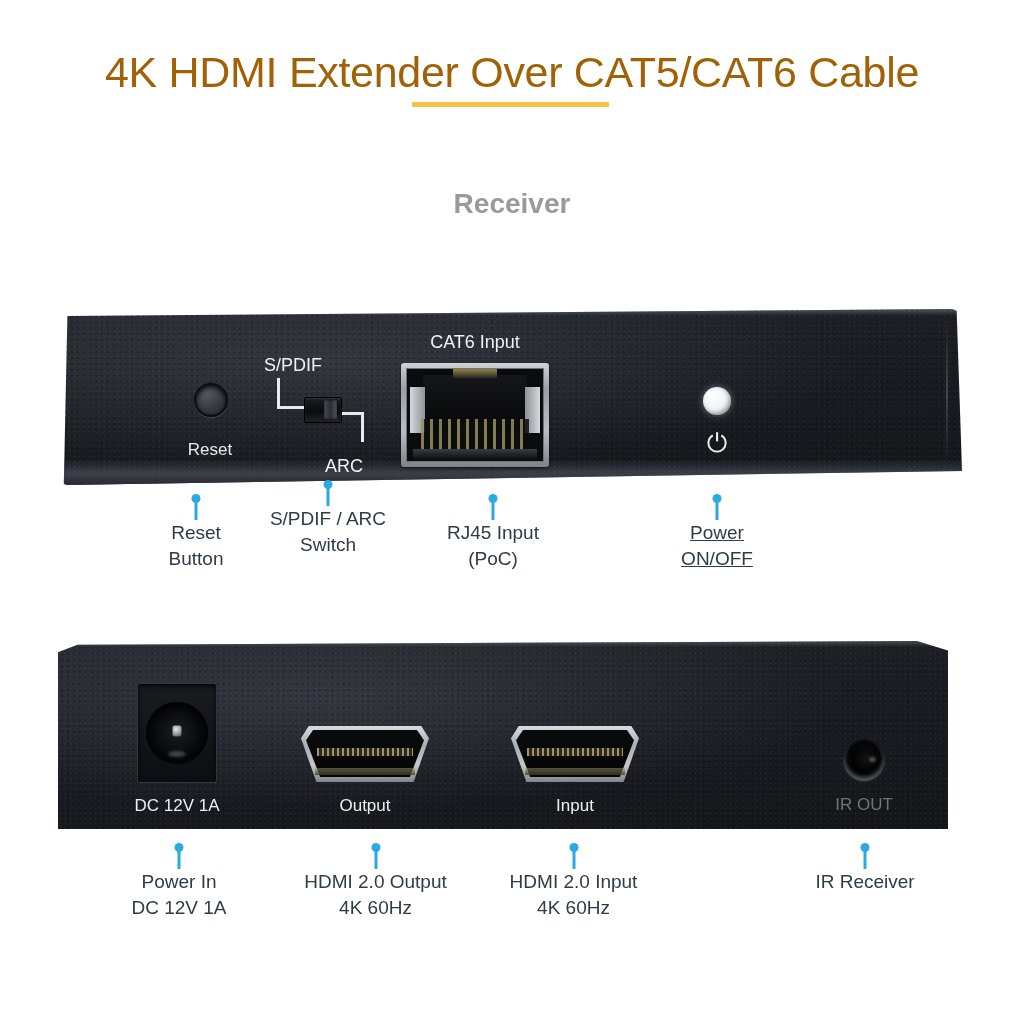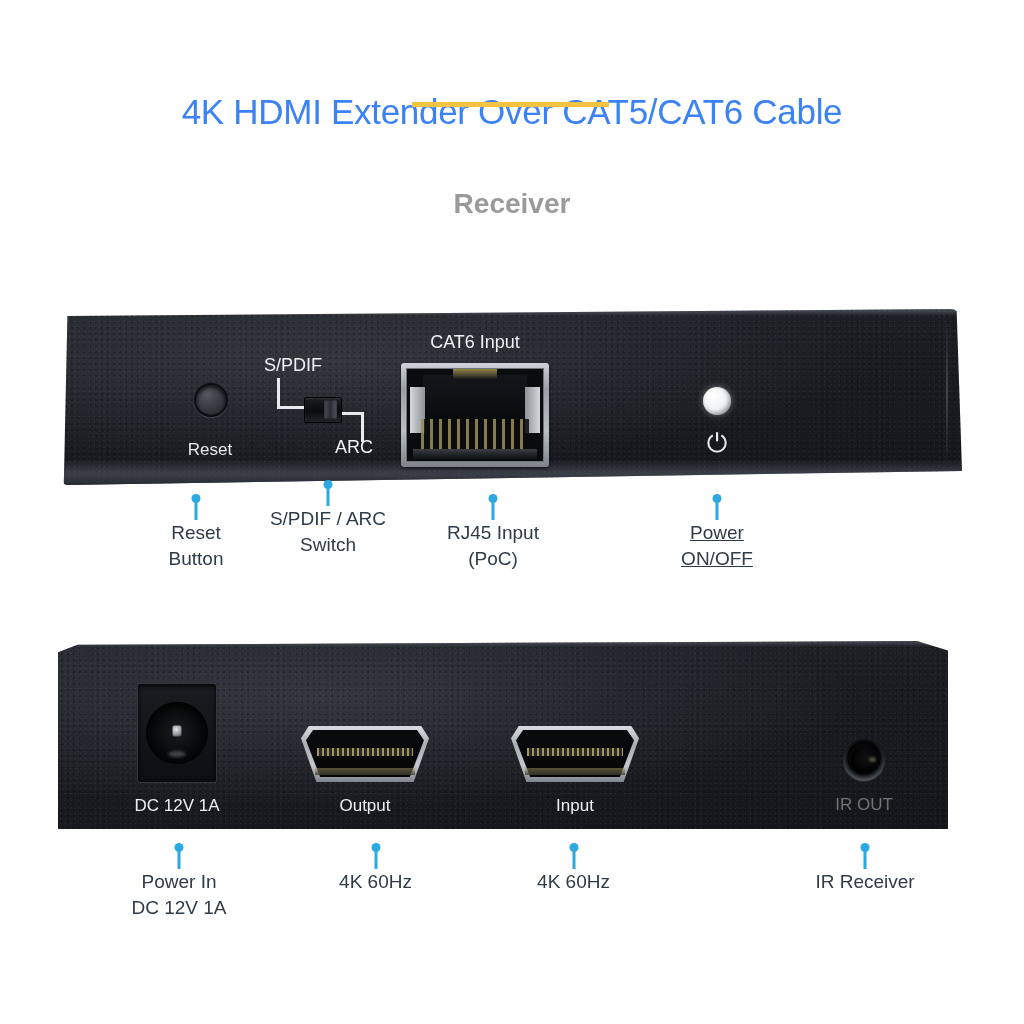--- a/index.html
+++ b/index.html
@@ -13,25 +13,24 @@
     position: relative;
   }
 
   
   #page-title {
     position: absolute;
     top: 48px;
     left: 0;
     width: 1024px;
     text-align: center;
-    font-size: 35px;
+    font-size: 43px;
     font-weight: 400;
-    color: #3b82f6;
+    color: #a16207;
     letter-spacing: -0.3px;
-    margin-top: 44px;
   }
   #title-underline {
     position: absolute;
     top: 102px;
     left: 412px;
     width: 197px;
     height: 5px;
     background: #f5c342;
   }
   #subtitle {
@@ -162,25 +161,24 @@
     left: 277px;
     top: 378px;
     width: 28px;
     height: 31px;
     border-left: 3px solid #e9eaec;
     border-bottom: 3px solid #e9eaec;
   }
   #arc-label {
     position: absolute;
     left: 325px;
-    top: 437px;
+    top: 456px;
     color: #f0f1f3;
     font-size: 18px;
     white-space: nowrap;
-    margin-left: 10px;
   }
   
   #arc-bracket {
     position: absolute;
     left: 342px;
     top: 412px;
     width: 22px;
     height: 30px;
     border-right: 3px solid #e9eaec;
     border-top: 3px solid #e9eaec;
@@ -590,23 +588,25 @@
 </div>
 <div id="ir-label">IR OUT</div>
 
 <div class="callout" style="left:114px; top:843px; width:130px;">
   <div class="callout-pin"></div>
   <div class="callout-line1">Power In</div>
   <div class="callout-line2">DC 12V 1A</div>
 </div>
 <div class="callout" style="left:288px; top:843px; width:175px;">
   <div class="callout-pin"></div>
+  <div class="callout-line1">HDMI 2.0 Output</div>
   <div class="callout-line2">4K 60Hz</div>
 </div>
 <div class="callout" style="left:491px; top:843px; width:165px;">
   <div class="callout-pin"></div>
+  <div class="callout-line1">HDMI 2.0 Input</div>
   <div class="callout-line2">4K 60Hz</div>
 </div>
 <div class="callout" style="left:800px; top:843px; width:130px;">
   <div class="callout-pin"></div>
   <div class="callout-line1">IR Receiver</div>
   <div class="callout-line2"></div>
 </div>
 
 </body></html>

